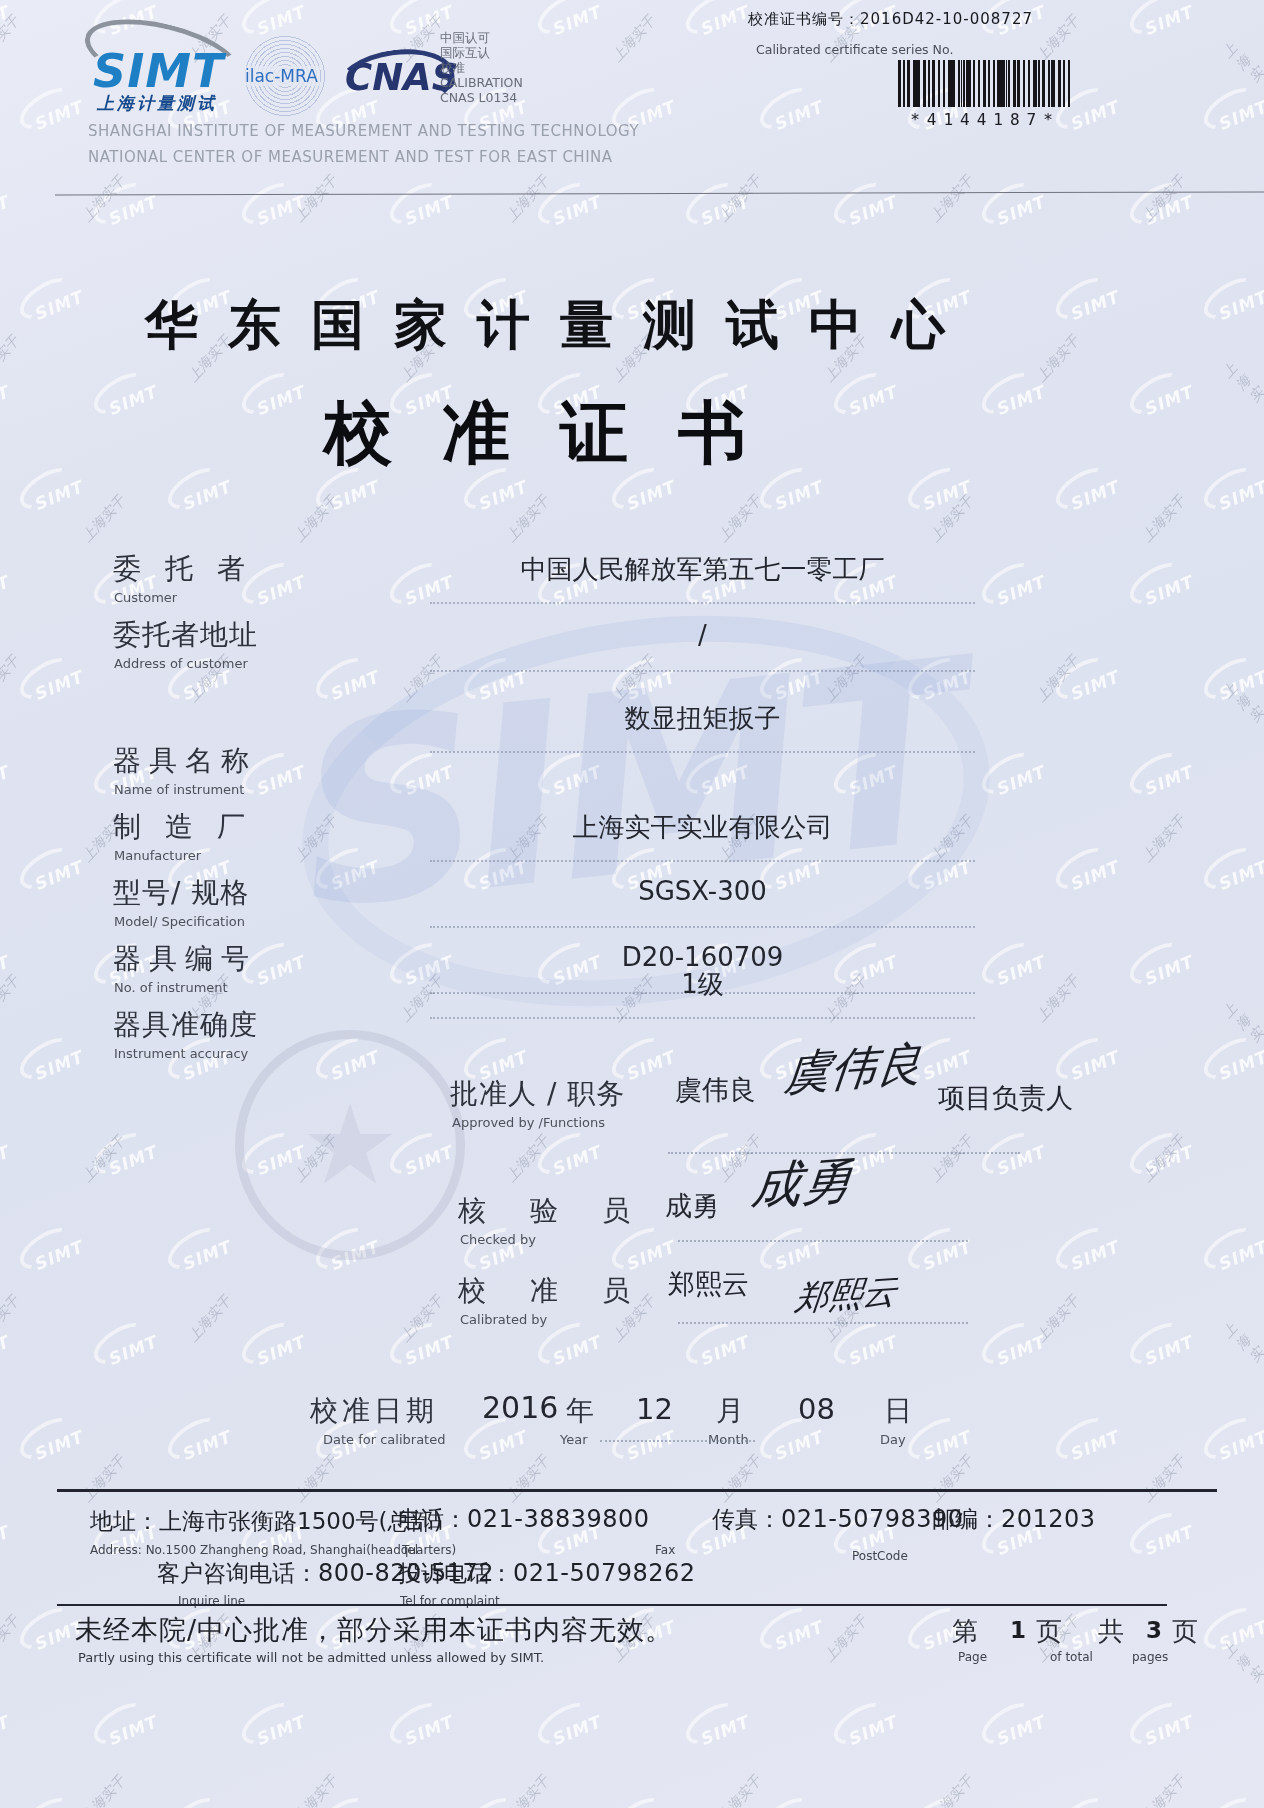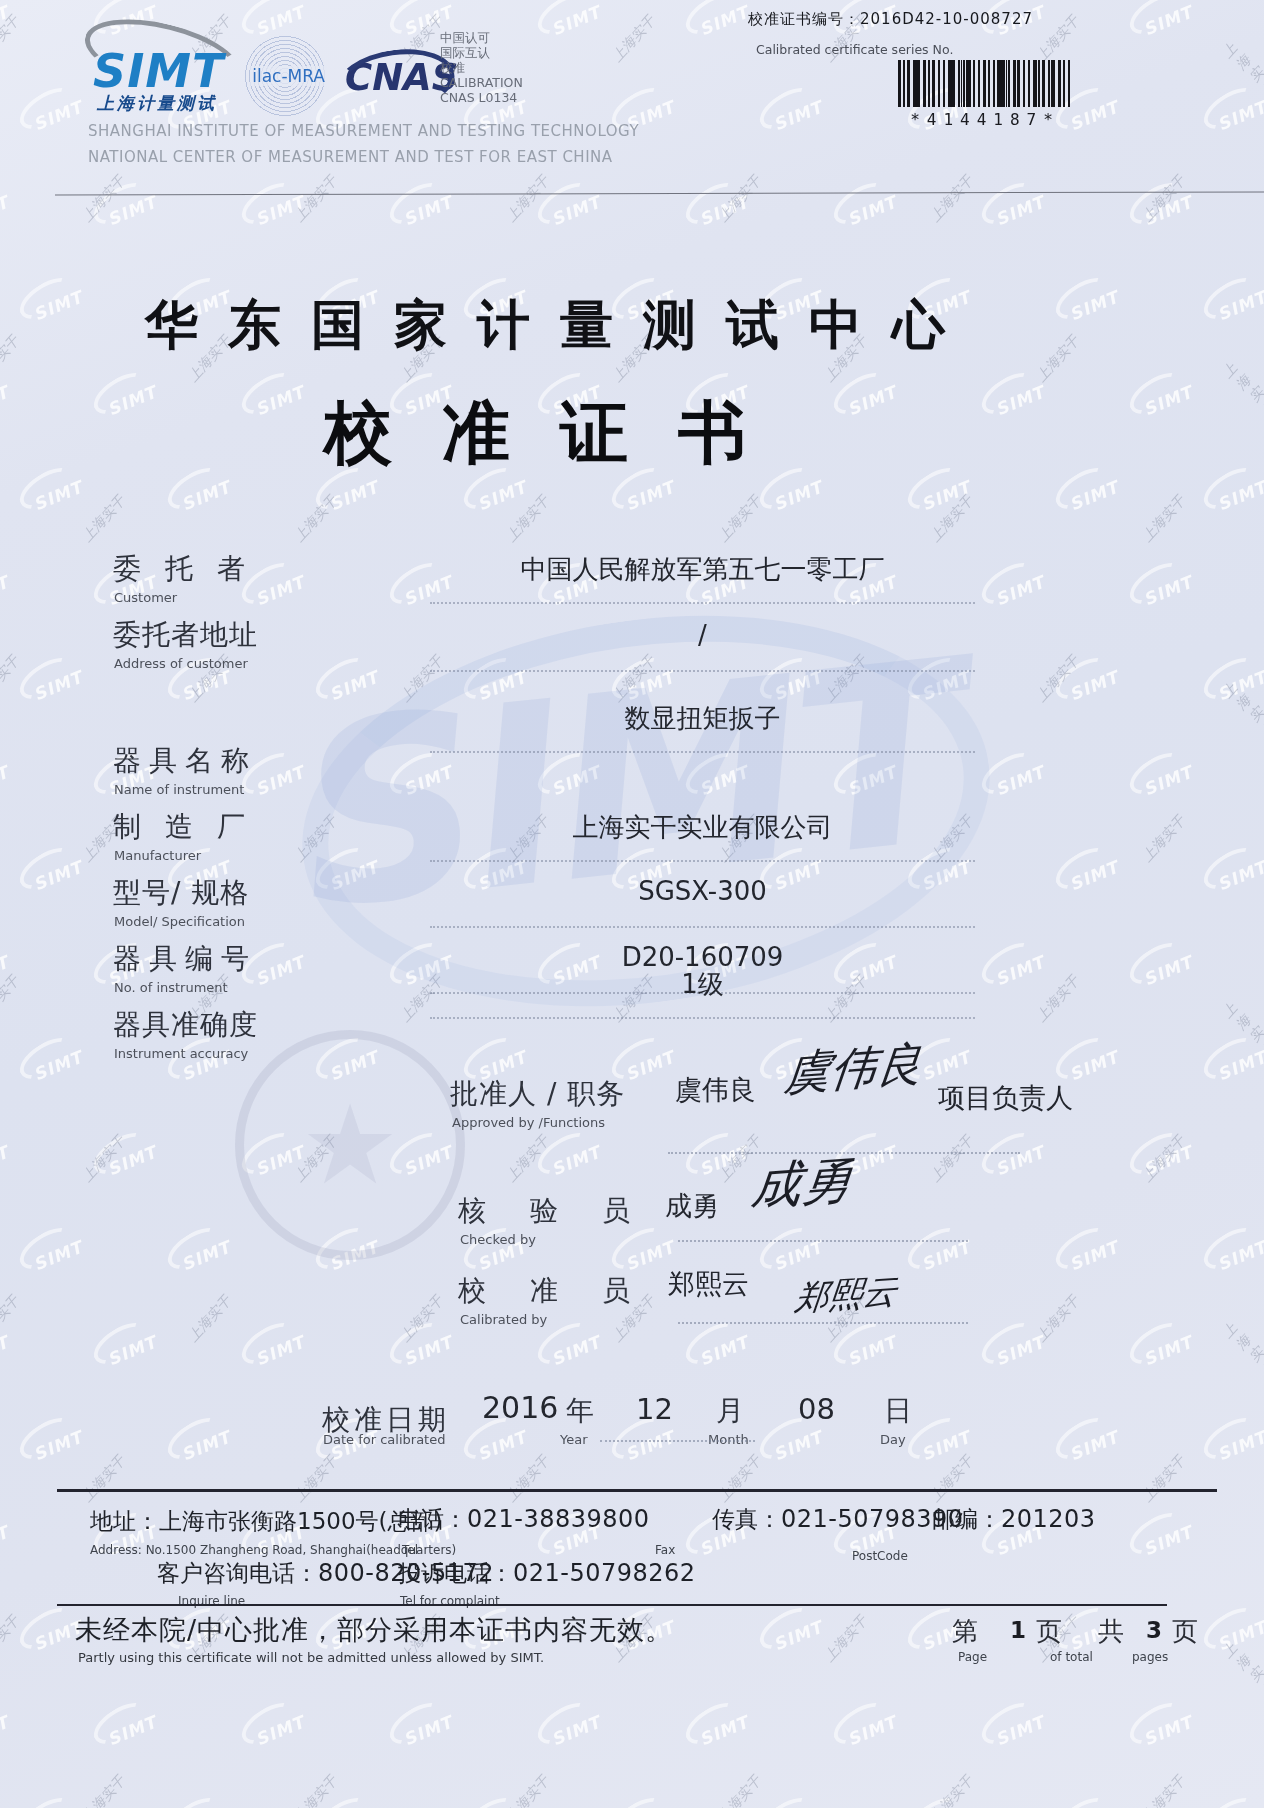--- a/index.html
+++ b/index.html
@@ -44,21 +44,21 @@
   .ghost-seal::before{content:"★";font-size:110px;color:rgba(148,156,184,.16);}
   
   .simt-blue{color:#1e7fc5;font-size:46px;font-weight:bold;font-style:italic;letter-spacing:1px;line-height:1;}
   .simt-arc{width:150px;height:54px;border:5px solid #8d939c;border-radius:50%;
     border-bottom-color:transparent;border-right-color:transparent;transform:rotate(14deg);}
   .simt-sub{color:#174a8c;font-size:17px;font-weight:bold;font-style:italic;letter-spacing:3px;
     font-family:"DejaVu Serif","Liberation Serif",serif;}
   .ilac-circle{
     width:84px;height:84px;border-radius:50%;
     background:repeating-radial-gradient(circle at 50% 50%,rgba(70,100,165,.0) 0 3px,rgba(70,100,165,.28) 3px 4px);
-    display:flex;align-items:center;justify-content:flex-end;
+    display:flex;align-items:center;justify-content:flex-start;
   }
   .ilac-text{color:#2f6fc0;font-size:17px;background:rgba(228,232,244,.75);padding:0 2px;letter-spacing:0;}
   .cnas-oval{
     position:absolute;left:-8px;top:-6px;width:108px;height:52px;border:5px solid #2a3a74;border-radius:50%;
     border-left-color:transparent;border-bottom-color:transparent;transform:rotate(-8deg);
   }
   .cnas-text{color:#27356f;font-size:37px;font-weight:bold;font-style:italic;letter-spacing:0;}
   .accred{font-size:12.5px;line-height:15px;color:#676c78;}
   .series-line{font-size:15px;color:#16181d;letter-spacing:1px;}
   .series-sub{font-size:12.5px;color:#4a4e58;}
@@ -454,21 +454,21 @@
     <div class="abs name" style="left:665px;top:1188px;">成勇</div>
     <div class="abs sig" style="left:752px;top:1150px;font-size:50px;">成勇</div>
     <div class="abs dotline" style="left:678px;top:1240px;width:290px;"></div>
 
     <div class="abs cn-label ls3b" style="left:458px;top:1272px;">校准员</div>
     <div class="abs en-label" style="left:460px;top:1312px;">Calibrated by</div>
     <div class="abs name" style="left:668px;top:1266px;">郑熙云</div>
     <div class="abs sig" style="left:795px;top:1272px;font-size:34px;">郑熙云</div>
     <div class="abs dotline" style="left:678px;top:1322px;width:290px;"></div>
 
-    <div class="abs cn-label" style="left:322px;top:1392px;letter-spacing:4px;margin-top:9px;">校准日期</div>
+    <div class="abs cn-label" style="left:310px;top:1392px;letter-spacing:4px;">校准日期</div>
     <div class="abs en-label" style="left:323px;top:1432px;">Date for calibrated</div>
     <div class="abs name" style="left:482px;top:1390px;font-size:30px;">2016</div>
     <div class="abs cn-label" style="left:566px;top:1392px;">年</div>
     <div class="abs en-label" style="left:560px;top:1432px;">Year</div>
     <div class="abs name" style="left:636px;top:1392px;font-size:29px;">12</div>
     <div class="abs cn-label" style="left:716px;top:1392px;">月</div>
     <div class="abs en-label" style="left:708px;top:1432px;">Month</div>
     <div class="abs name" style="left:798px;top:1392px;font-size:29px;">08</div>
     <div class="abs cn-label" style="left:884px;top:1392px;">日</div>
     <div class="abs en-label" style="left:880px;top:1432px;">Day</div>

